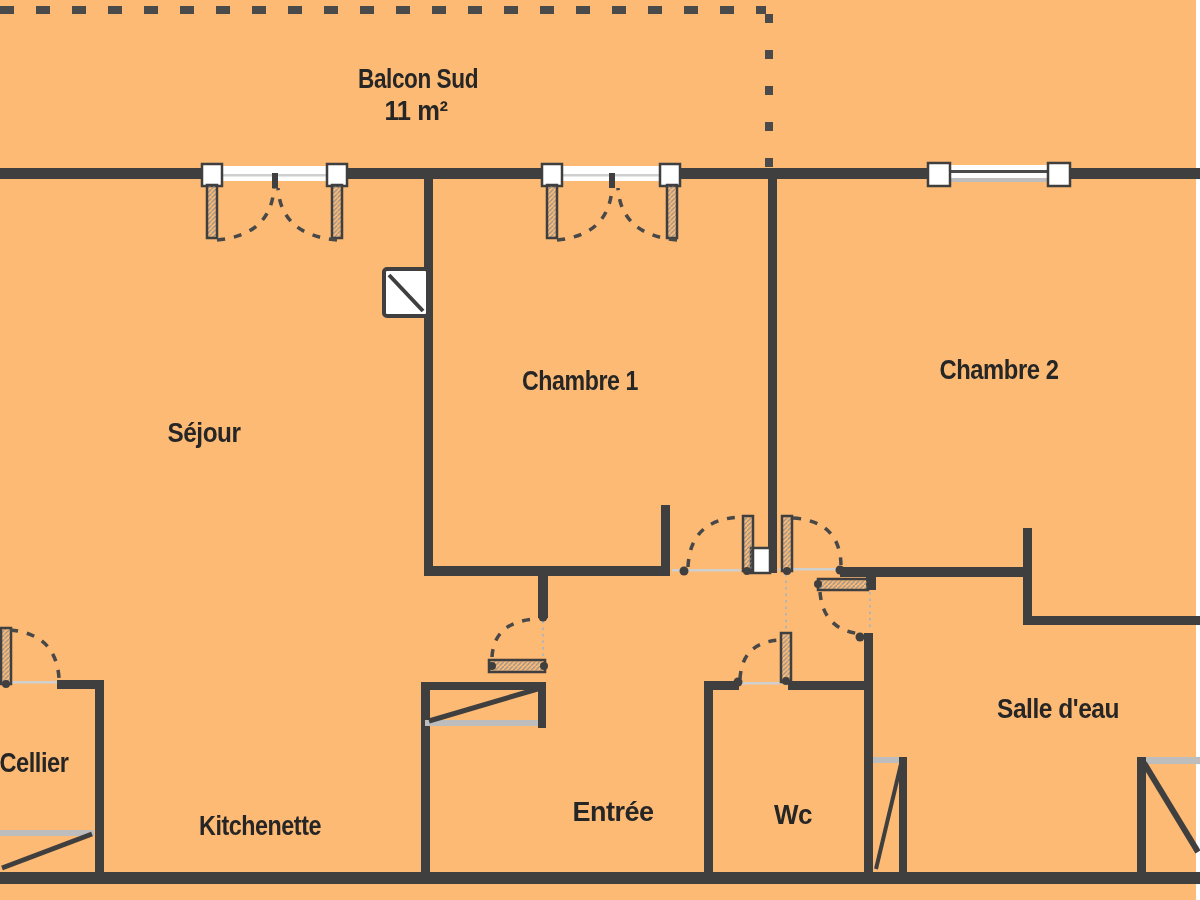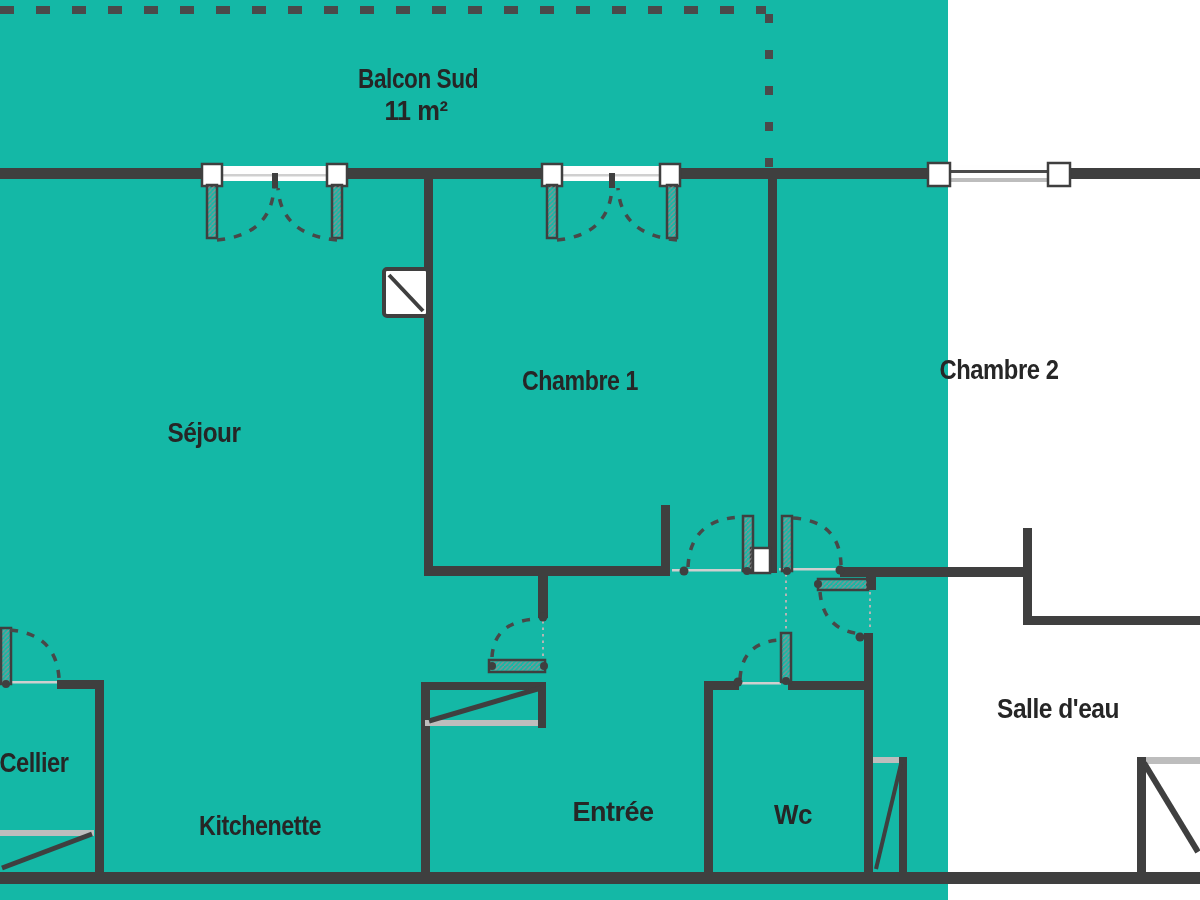--- a/index.html
+++ b/index.html
@@ -5,23 +5,23 @@
   html, body {
     margin: 0;
     padding: 0;
     width: 1200px;
     height: 900px;
     background: #ffffff;
     overflow: hidden;
   }
   #plan-wrap {
     position: relative;
-    width: 948px;
+    width: 1196px;
     height: 900px;
-    background: #14b8a6;
+    background: #fdba74;
   }
   svg { display: block; }
   text {
     font-family: "Liberation Sans", "DejaVu Sans", sans-serif;
     font-weight: bold;
     fill: #262626;
   }
   .room-label { font-size: 27px; letter-spacing: -0.5px; }
 </style>
 </head>

